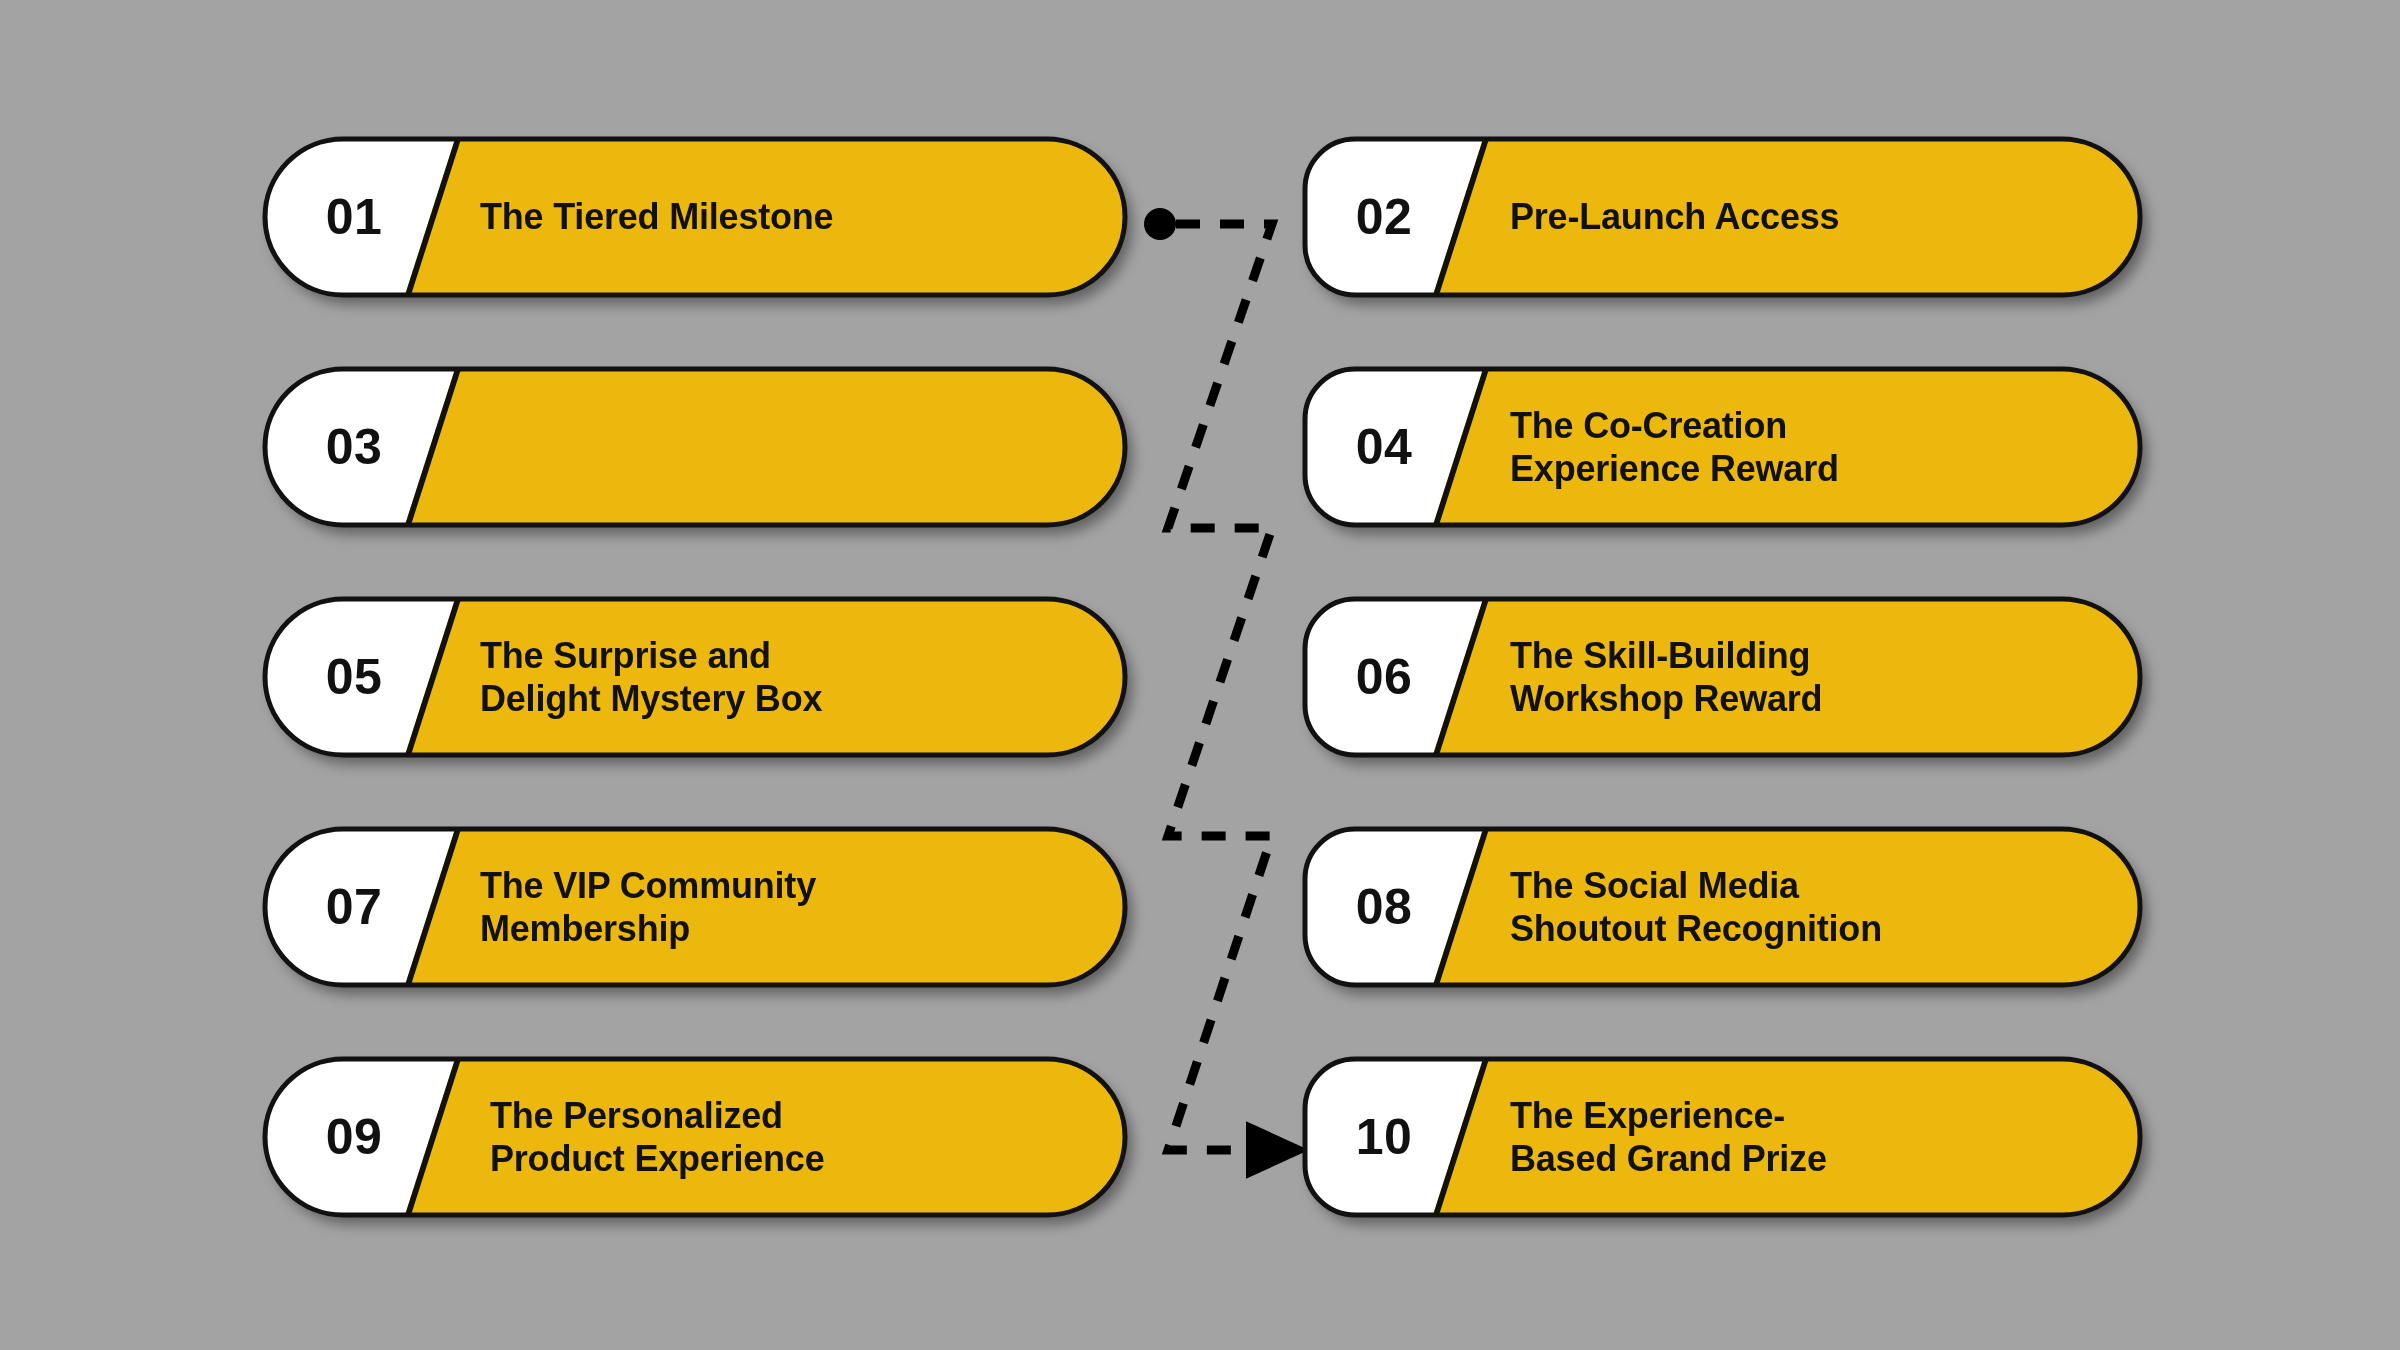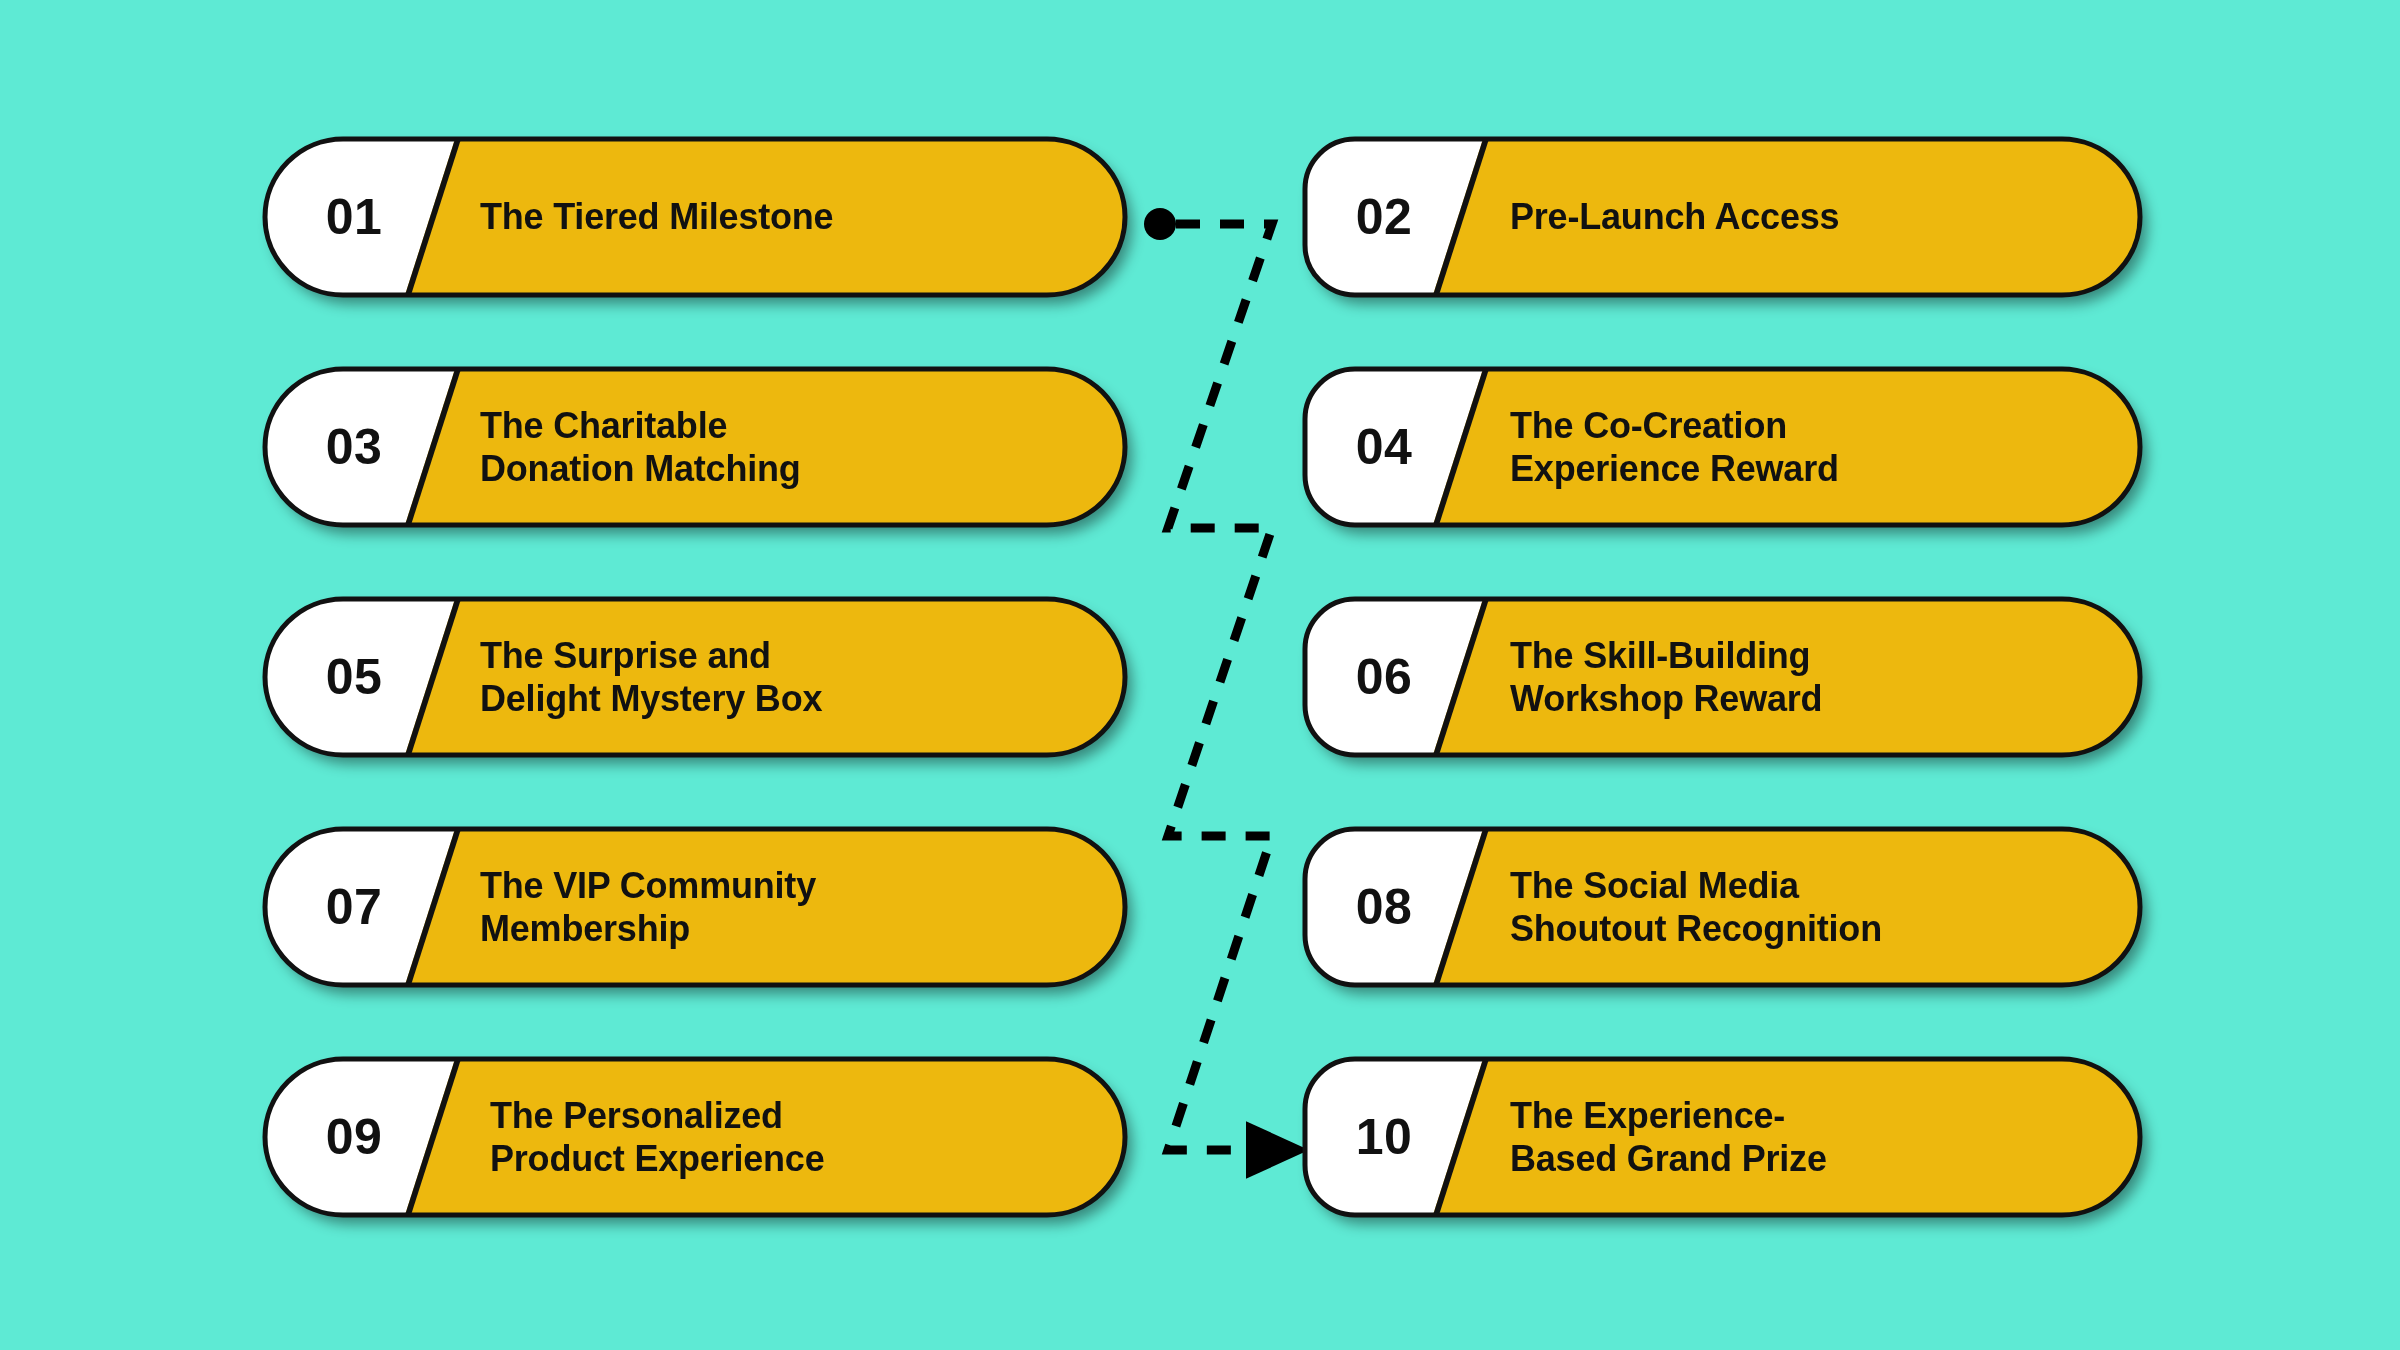--- a/index.html
+++ b/index.html
@@ -12,21 +12,21 @@
     height: 1350px;
     font-family: "Liberation Sans", sans-serif;
     overflow: hidden;
     position: relative;
   }
 
   #stage {
     position: relative;
     width: 2400px;
     height: 1350px;
-    background: #5eead4;
+    background: #a3a3a3;
   }
 
   
   #connector-layer {
     position: absolute;
     left: 0;
     top: 0;
     width: 2400px;
     height: 1350px;
     pointer-events: none;
@@ -152,24 +152,20 @@
           </clipPath>
         </defs>
         <path d="M78,0 H782 A78,78 0 0 1 782,156 H78 A78,78 0 0 1 78,0 Z" fill="#FFFFFF" filter="url(#sh03)"></path>
         <g clip-path="url(#clip03)">
           <polygon points="190,0 860,0 860,156 140,156" fill="#EDB80E"></polygon>
           <polygon points="190,0 196,0 146,156 140,156" fill="#111111"></polygon>
         </g>
         <path d="M78,0 H782 A78,78 0 0 1 782,156 H78 A78,78 0 0 1 78,0 Z" fill="none" stroke="#111111" stroke-width="5"></path>
       </svg>
       <div class="pill-number">03</div>
-      <div class="pill-text">
-        <span>The Charitable</span>
-        <span>Donation Matching</span>
-      </div>
     </div>
   </div>
 
   <div class="pill col-left" style="left:265px; top:599px; width:860px; height:156px;">
     <div class="pill-inner">
       <svg class="pill-svg" viewBox="0 0 860 156" preserveAspectRatio="none">
         <defs>
           <filter id="sh05" x="-10%" y="-10%" width="130%" height="140%">
             <feDropShadow dx="7" dy="9" stdDeviation="7" flood-color="#000000" flood-opacity="0.42"></feDropShadow>
           </filter>

